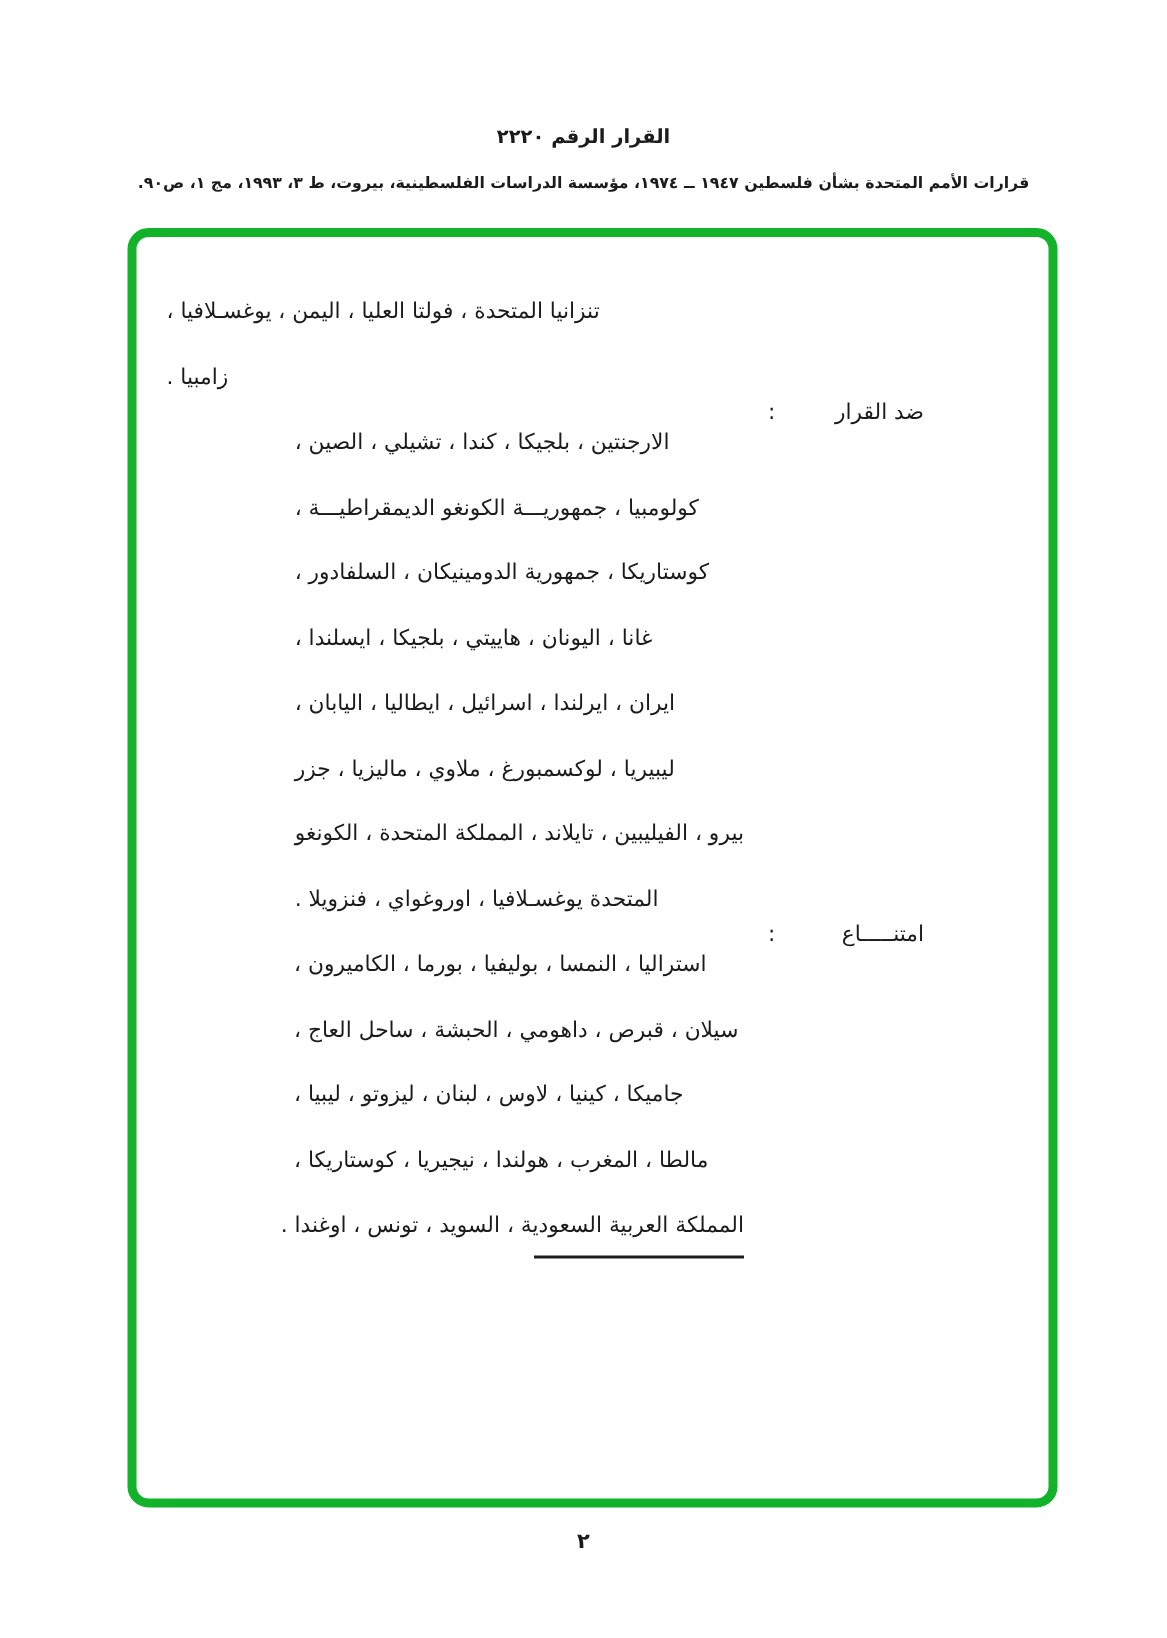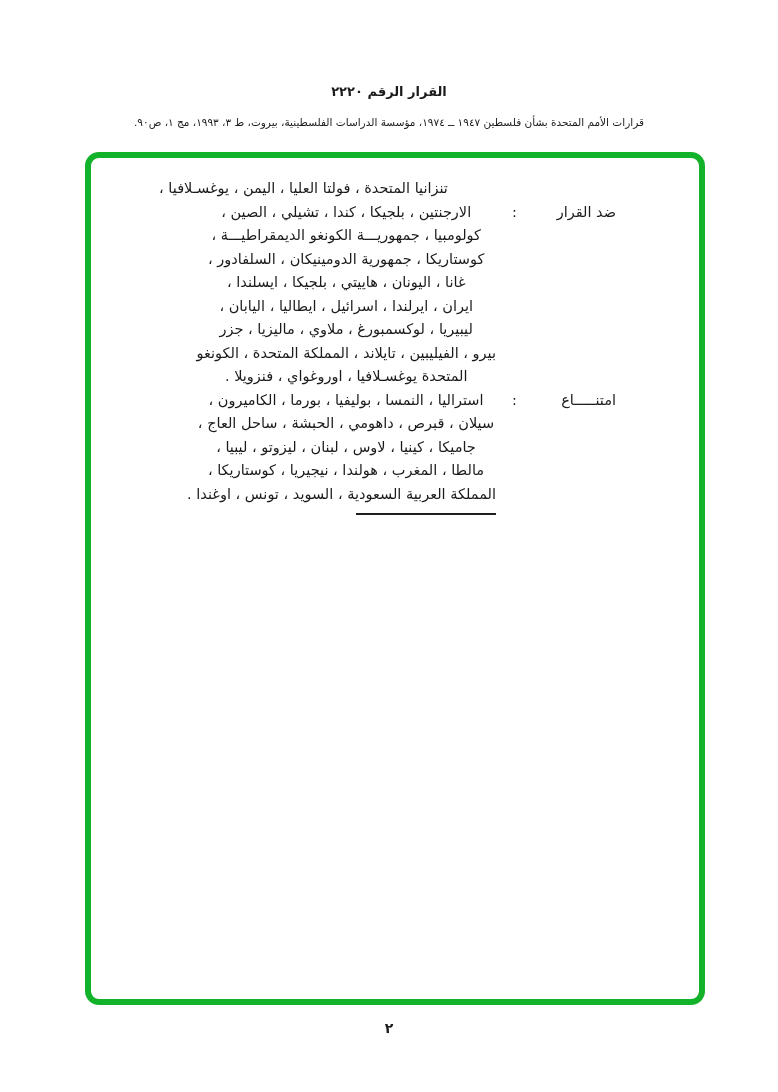--- a/index.html
+++ b/index.html
@@ -13,36 +13,36 @@
   }
   .page-title {
     position:absolute; top:84px; left:0; width:778px;
     text-align:center; direction:rtl;
     font-size:13px; font-weight:bold;
     letter-spacing:0.5px;
   }
   .citation {
     position:absolute; top:116px; left:0; width:778px;
     text-align:center; direction:rtl;
-    font-size:10.5px; font-weight:normal;
+    font-size:10.5px; font-weight:bold;
   }
   .frame {
     position:absolute; left:85px; top:152px;
     width:620px; height:853px;
     border:6px solid #12b22a;
     border-radius:14px;
     background:#ffffff;
   }
   .content {
     position:absolute; top:19px; right:83px; left:20px;
     direction:rtl;
     font-size:14.5px;
     line-height:23.5px;
   }
-  .line { white-space:nowrap; text-align:center; }
+  .line { white-space:nowrap; text-align:left;margin-top:20px; }
   .cont-block { margin-right:120px; }
   .entry-row { display:flex; align-items:flex-start; }
   .label-cell {
     flex:0 0 120px; width:120px;
     display:flex; justify-content:space-between;
     padding-left:16px;
     white-space:nowrap;
   }
   .lines-cell { flex:0 0 auto; max-width:300px; }
   .end-divider {
@@ -61,20 +61,21 @@
 
 <div class="page-title">القرار الرقم ٢٢٢٠</div>
 
 <div class="citation">قرارات الأمم المتحدة بشأن فلسطين ١٩٤٧ ــ ١٩٧٤، مؤسسة الدراسات الفلسطينية، بيروت، ط ٣، ١٩٩٣، مج ١، ص٩٠.</div>
 
 <div class="frame">
   <div class="content">
 
     <div class="cont-block">
         <div class="line">تنزانيا المتحدة ، فولتا العليا ، اليمن ، يوغسـلافيا ،</div>
+        <div class="line">زامبيا .</div>
       </div>
 
     <div>
         <div class="entry-row">
           <div class="label-cell">
             <span>ضد القرار</span>
             <span>:</span>
           </div>
           <div class="lines-cell">
             <div class="line">الارجنتين ، بلجيكا ، كندا ، تشيلي ، الصين ،</div>

